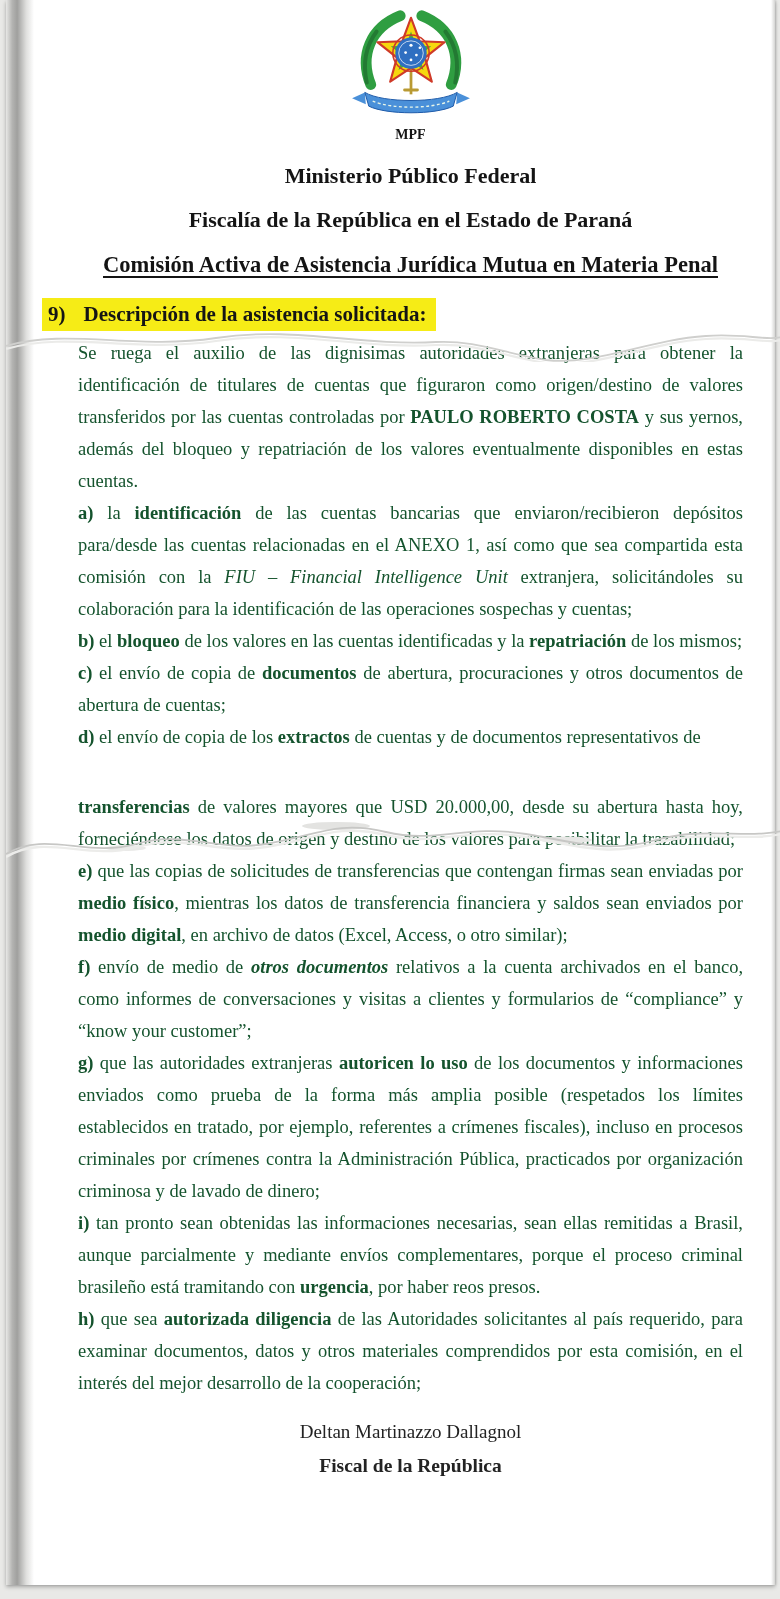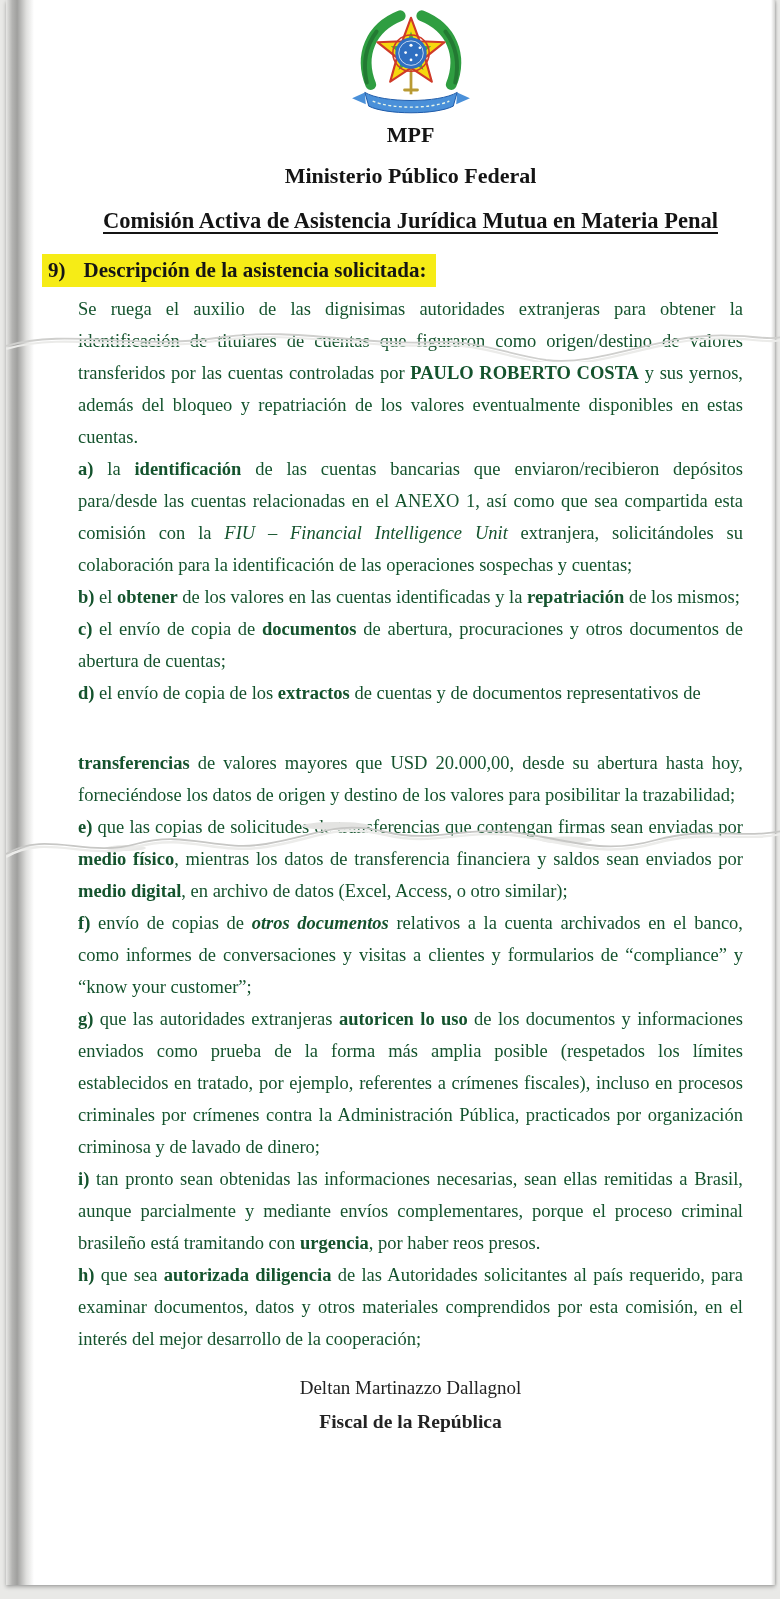--- a/index.html
+++ b/index.html
@@ -21,21 +21,21 @@
   }
   .edge-right{
     position:absolute;right:0;top:0;bottom:0;width:4px;
     background:linear-gradient(270deg,#d5d5d3,#ffffff);
   }
   .content{
     position:absolute;left:72px;right:32px;top:0;
   }
   .crest{ text-align:center; margin-top:4px; height:110px;}
   .hdr{ text-align:center; font-weight:bold; color:#141414;}
-  .h-abbr{ font-size:22px; line-height:38px; margin-top:2px;}
+  .h-abbr{ font-size:14px; line-height:38px; margin-top:2px;}
   .h-org{ font-size:22px; line-height:44px;}
   .h-office{ font-size:22px; line-height:44px;}
   .h-commission{
     font-size:22.5px; line-height:46px;
     text-decoration:underline; text-decoration-thickness:2px; text-underline-offset:4px;
   }
   .h-ref{
     font-size:22.5px; line-height:36px;
     text-decoration:underline; text-decoration-thickness:2px; text-underline-offset:4px;
   }
@@ -92,40 +92,41 @@
 
         <path d="M28,90 L15,96 L29,102 Z" fill="var(--ribbon_blue)"></path>
         <path d="M122,90 L135,96 L121,102 Z" fill="var(--ribbon_blue)"></path>
         <path d="M28,90 C46,101 104,101 122,90 L118,104 C100,113 50,113 32,104 Z" fill="var(--ribbon_blue)" stroke="#1e5aa8" stroke-width="1"></path>
         <path d="M36,99 C56,107 94,107 114,99" fill="none" stroke="#e8f6e8" stroke-width="1.4" stroke-dasharray="3 2.5"></path>
       </svg>
     </div>
 
     <div class="hdr h-abbr">MPF</div>
     <div class="hdr h-org">Ministerio Público Federal</div>
+    <div class="hdr h-office">Fiscalía de la República en el Estado de Paraná</div>
     <div class="hdr h-commission">Comisión Activa de Asistencia Jurídica Mutua en Materia Penal</div>
 
     <div class="sec-heading">
       <span class="sec-hl">
         <span class="sec-num">9)</span><span>Descripción de la asistencia solicitada:</span>
       </span>
     </div>
 
     <div class="bodytext part1">
       <p><span>Se ruega el auxilio de las dignisimas autoridades extranjeras para obtener la identificación de titulares de cuentas que figuraron como origen/destino de valores transferidos por las cuentas controladas por </span><span style="font-weight: bold;">PAULO ROBERTO COSTA</span><span> y sus yernos, además del bloqueo y repatriación de los valores eventualmente disponibles en estas cuentas.</span></p>
       <p><span style="font-weight: bold;">a)</span><span> la </span><span style="font-weight: bold;">identificación</span><span> de las cuentas bancarias que enviaron/recibieron depósitos para/desde las cuentas relacionadas en el ANEXO 1, así como que sea compartida esta comisión con la </span><span style="font-style: italic;">FIU – Financial Intelligence Unit</span><span> extranjera, solicitándoles su colaboración para la identificación de las operaciones sospechas y cuentas;</span></p>
-      <p><span style="font-weight: bold;">b)</span><span> el </span><span style="font-weight: bold;">obtener</span><span> de los valores en las cuentas identificadas y la </span><span style="font-weight: bold;">repatriación</span><span> de los mismos;</span></p>
+      <p><span style="font-weight: bold;">b)</span><span> el </span><span style="font-weight: bold;">bloqueo</span><span> de los valores en las cuentas identificadas y la </span><span style="font-weight: bold;">repatriación</span><span> de los mismos;</span></p>
       <p><span style="font-weight: bold;">c)</span><span> el envío de copia de </span><span style="font-weight: bold;">documentos</span><span> de abertura, procuraciones y otros documentos de abertura de cuentas;</span></p>
       <p><span style="font-weight: bold;">d)</span><span> el envío de copia de los </span><span style="font-weight: bold;">extractos</span><span> de cuentas y de documentos representativos de</span></p>
     </div>
 
     <div class="bodytext part2">
       <p><span style="font-weight: bold;">transferencias</span><span> de valores mayores que USD 20.000,00, desde su abertura hasta hoy, forneciéndose los datos de origen y destino de los valores para posibilitar la trazabilidad;</span></p>
       <p><span style="font-weight: bold;">e)</span><span> que las copias de solicitudes de transferencias que contengan firmas sean enviadas por </span><span style="font-weight: bold;">medio físico</span><span>, mientras los datos de transferencia financiera y saldos sean enviados por </span><span style="font-weight: bold;">medio digital</span><span>, en archivo de datos (Excel, Access, o otro similar);</span></p>
-      <p><span style="font-weight: bold;">f)</span><span> envío de copias de </span><span style="font-weight: bold; font-style: italic;">otros documentos</span><span> relativos a la cuenta archivados en el banco, como informes de conversaciones y visitas a clientes y formularios de “compliance” y “know your customer”;</span></p>
+      <p><span style="font-weight: bold;">f)</span><span> envío de medio de </span><span style="font-weight: bold; font-style: italic;">otros documentos</span><span> relativos a la cuenta archivados en el banco, como informes de conversaciones y visitas a clientes y formularios de “compliance” y “know your customer”;</span></p>
       <p><span style="font-weight: bold;">g)</span><span> que las autoridades extranjeras </span><span style="font-weight: bold;">autoricen lo uso</span><span> de los documentos y informaciones enviados como prueba de la forma más amplia posible (respetados los límites establecidos en tratado, por ejemplo, referentes a crímenes fiscales), incluso en procesos criminales por crímenes contra la Administración Pública, practicados por organización criminosa y de lavado de dinero;</span></p>
       <p><span style="font-weight: bold;">i)</span><span> tan pronto sean obtenidas las informaciones necesarias, sean ellas remitidas a Brasil, aunque parcialmente y mediante envíos complementares, porque el proceso criminal brasileño está tramitando con </span><span style="font-weight: bold;">urgencia</span><span>, por haber reos presos.</span></p>
       <p><span style="font-weight: bold;">h)</span><span> que sea </span><span style="font-weight: bold;">autorizada diligencia</span><span> de las Autoridades solicitantes al país requerido, para examinar documentos, datos y otros materiales comprendidos por esta comisión, en el interés del mejor desarrollo de la cooperación;</span></p>
     </div>
 
     <div class="signature">
       <div class="sig-line">Deltan Martinazzo Dallagnol</div>
       <div class="sig-line sig-title">Fiscal de la República</div>
     </div>
   </div>

